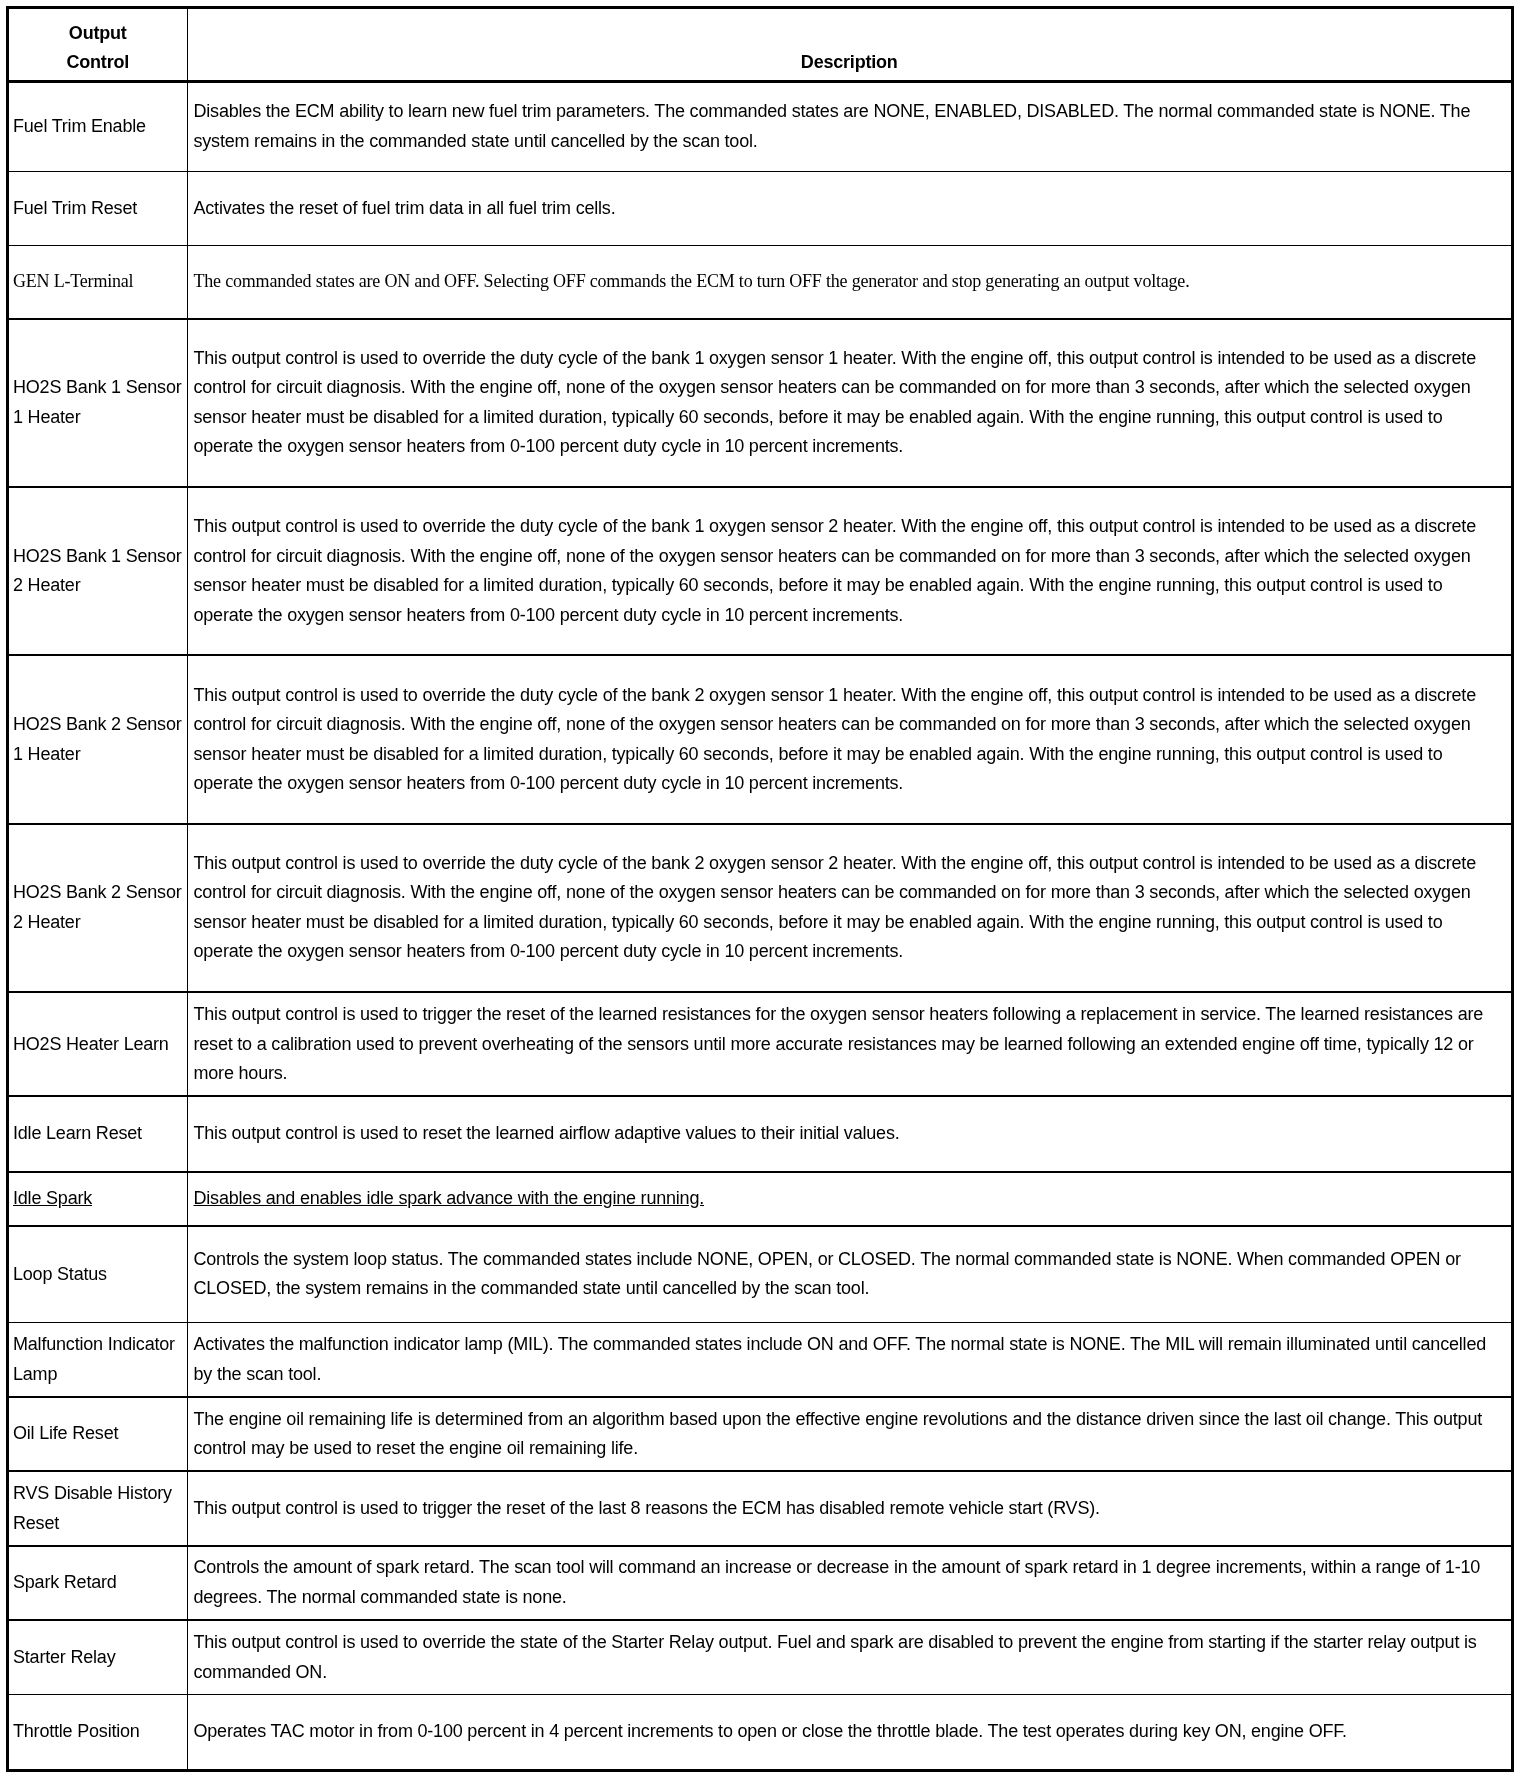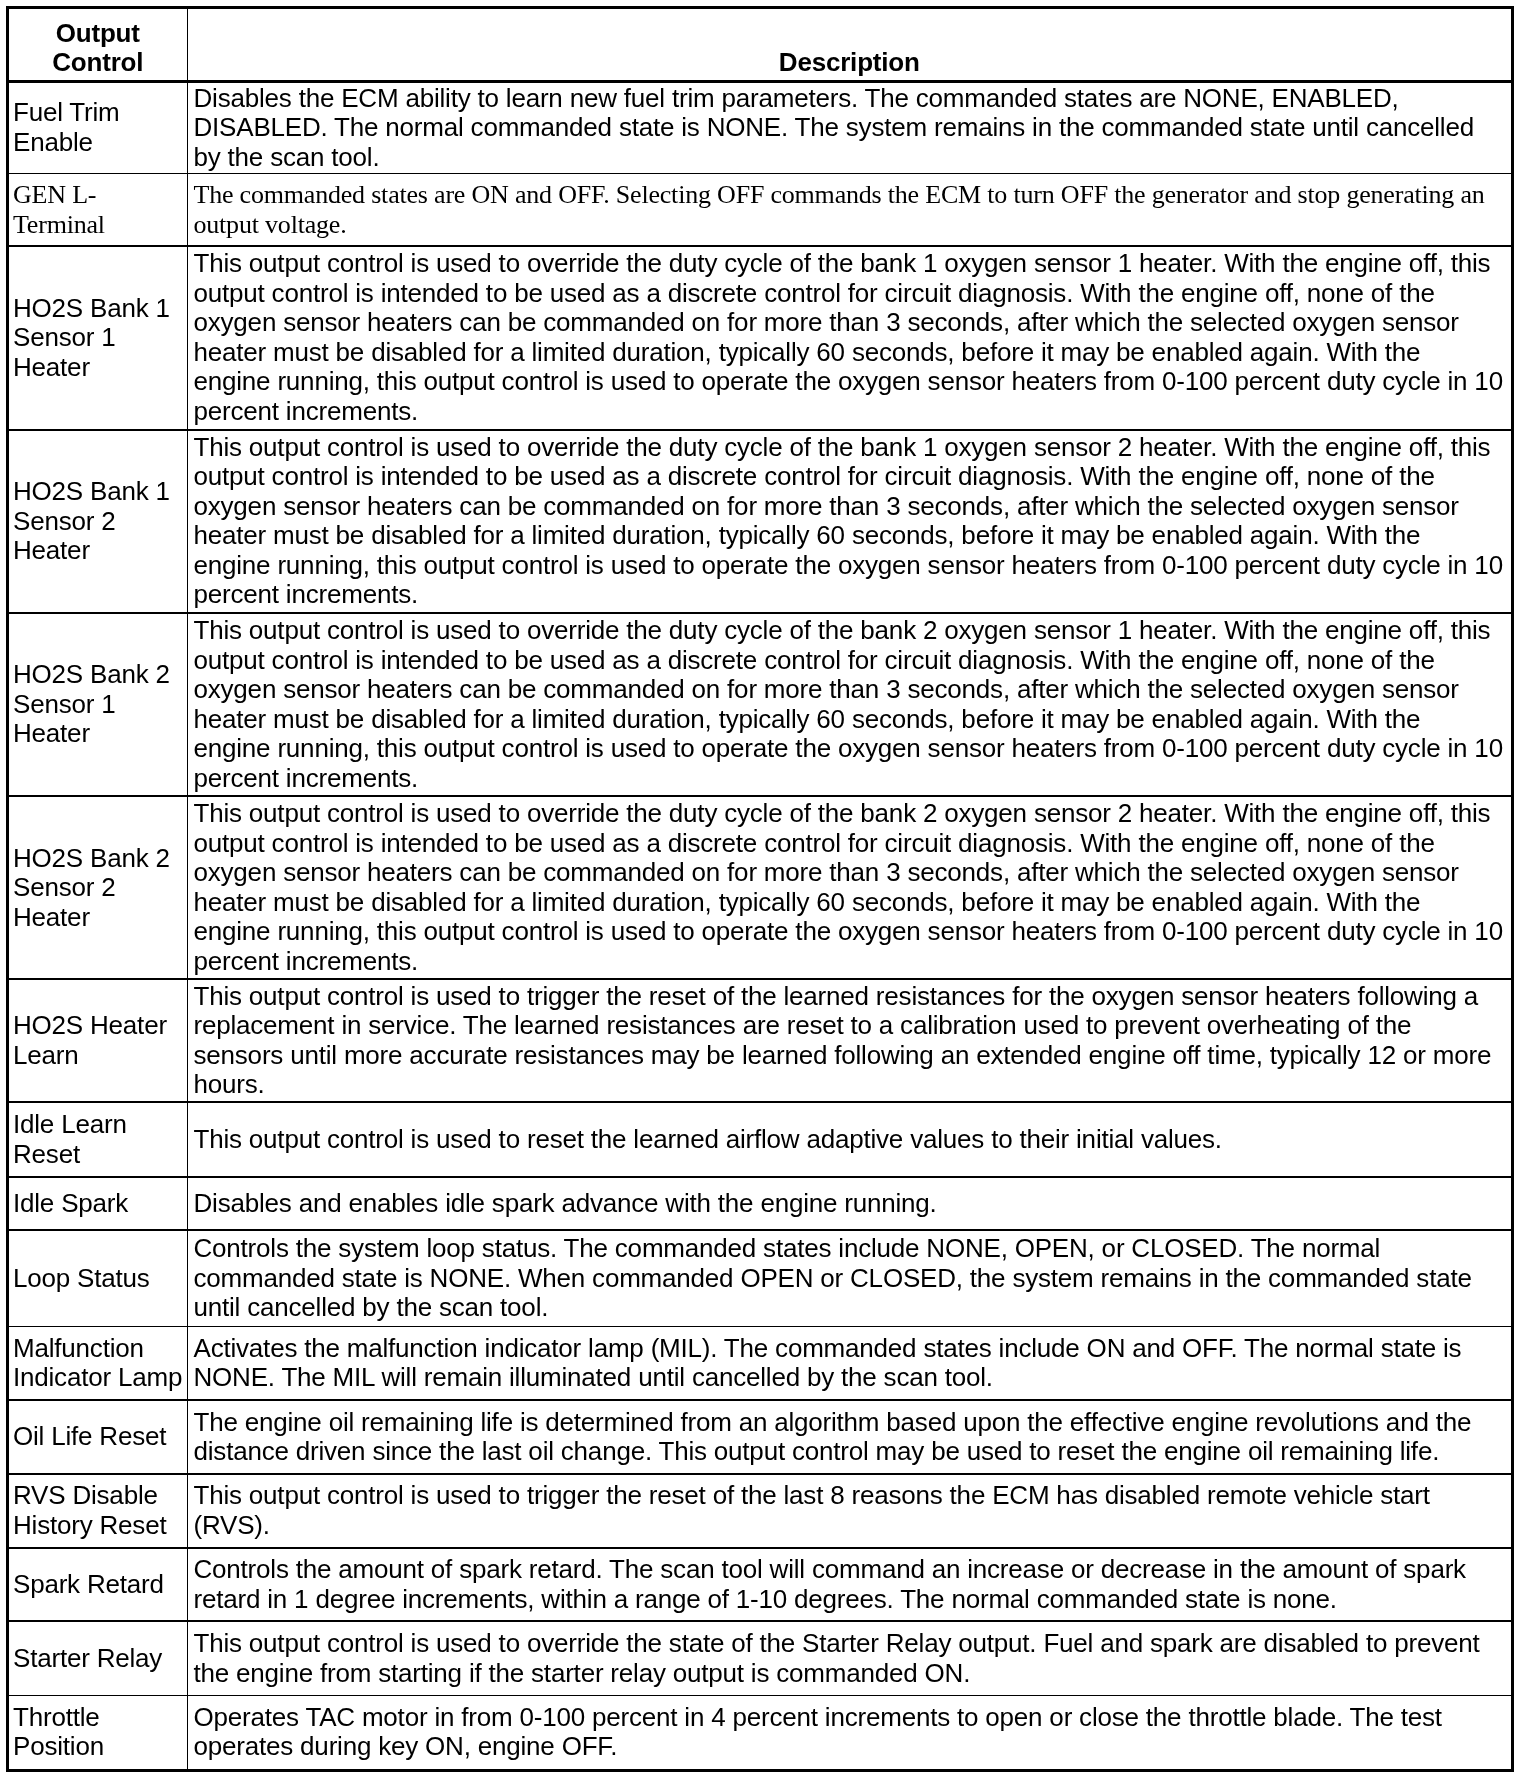--- a/index.html
+++ b/index.html
@@ -26,21 +26,21 @@
     table {
       width: 100%;
       height: 100%;
       border-collapse: collapse;
       table-layout: fixed;
     }
     col.c1 { width: 178px; }
     th, td {
       border: 1.5px solid #000000;
       vertical-align: middle;
-      font-size: 26px;
+      font-size: 18px;
       line-height: 29.5px;
       letter-spacing: -0.2px;
     }
     th {
       font-weight: bold;
       text-align: center;
       padding: 0 6px 2px 6px;
       vertical-align: bottom;
       border-bottom: 3px solid #000000;
     }
@@ -75,20 +75,24 @@
           <span>Control</span>
         </th>
         <th>Description</th>
       </tr>
     </thead>
     <tbody>
       <tr style="height:88px;">
         <td class="name">Fuel Trim Enable</td>
         <td class="desc">Disables the ECM ability to learn new fuel trim parameters. The commanded states are NONE, ENABLED, DISABLED. The normal commanded state is NONE. The system remains in the commanded state until cancelled by the scan tool.</td>
       </tr>
+      <tr style="height:71px;">
+        <td class="name">Fuel Trim Reset</td>
+        <td class="desc">Activates the reset of fuel trim data in all fuel trim cells.</td>
+      </tr>
       <tr style="height:71px;font-family:Liberation Serif, serif;">
         <td class="name">GEN L-Terminal</td>
         <td class="desc">The commanded states are ON and OFF. Selecting OFF commands the ECM to turn OFF the generator and stop generating an output voltage.</td>
       </tr>
       <tr class="thick-top" style="height:163px;">
         <td class="name">HO2S Bank 1 Sensor 1 Heater</td>
         <td class="desc">This output control is used to override the duty cycle of the bank 1 oxygen sensor 1 heater. With the engine off, this output control is intended to be used as a discrete control for circuit diagnosis. With the engine off, none of the oxygen sensor heaters can be commanded on for more than 3 seconds, after which the selected oxygen sensor heater must be disabled for a limited duration, typically 60 seconds, before it may be enabled again. With the engine running, this output control is used to operate the oxygen sensor heaters from 0-100 percent duty cycle in 10 percent increments.</td>
       </tr>
       <tr class="thick-top" style="height:163px;">
         <td class="name">HO2S Bank 1 Sensor 2 Heater</td>
@@ -103,21 +107,21 @@
         <td class="desc">This output control is used to override the duty cycle of the bank 2 oxygen sensor 2 heater. With the engine off, this output control is intended to be used as a discrete control for circuit diagnosis. With the engine off, none of the oxygen sensor heaters can be commanded on for more than 3 seconds, after which the selected oxygen sensor heater must be disabled for a limited duration, typically 60 seconds, before it may be enabled again. With the engine running, this output control is used to operate the oxygen sensor heaters from 0-100 percent duty cycle in 10 percent increments.</td>
       </tr>
       <tr class="thick-top" style="height:101px;">
         <td class="name">HO2S Heater Learn</td>
         <td class="desc">This output control is used to trigger the reset of the learned resistances for the oxygen sensor heaters following a replacement in service. The learned resistances are reset to a calibration used to prevent overheating of the sensors until more accurate resistances may be learned following an extended engine off time, typically 12 or more hours.</td>
       </tr>
       <tr class="thick-top" style="height:73px;">
         <td class="name">Idle Learn Reset</td>
         <td class="desc">This output control is used to reset the learned airflow adaptive values to their initial values.</td>
       </tr>
-      <tr class="thick-top" style="height:52px;">
+      <tr class="thick-top" style="height:52px;text-decoration:underline;">
         <td class="name">Idle Spark</td>
         <td class="desc">Disables and enables idle spark advance with the engine running.</td>
       </tr>
       <tr class="thick-top" style="height:94px;">
         <td class="name">Loop Status</td>
         <td class="desc">Controls the system loop status. The commanded states include NONE, OPEN, or CLOSED. The normal commanded state is NONE. When commanded OPEN or CLOSED, the system remains in the commanded state until cancelled by the scan tool.</td>
       </tr>
       <tr style="height:72px;">
         <td class="name">Malfunction Indicator Lamp</td>
         <td class="desc">Activates the malfunction indicator lamp (MIL). The commanded states include ON and OFF. The normal state is NONE. The MIL will remain illuminated until cancelled by the scan tool.</td>

